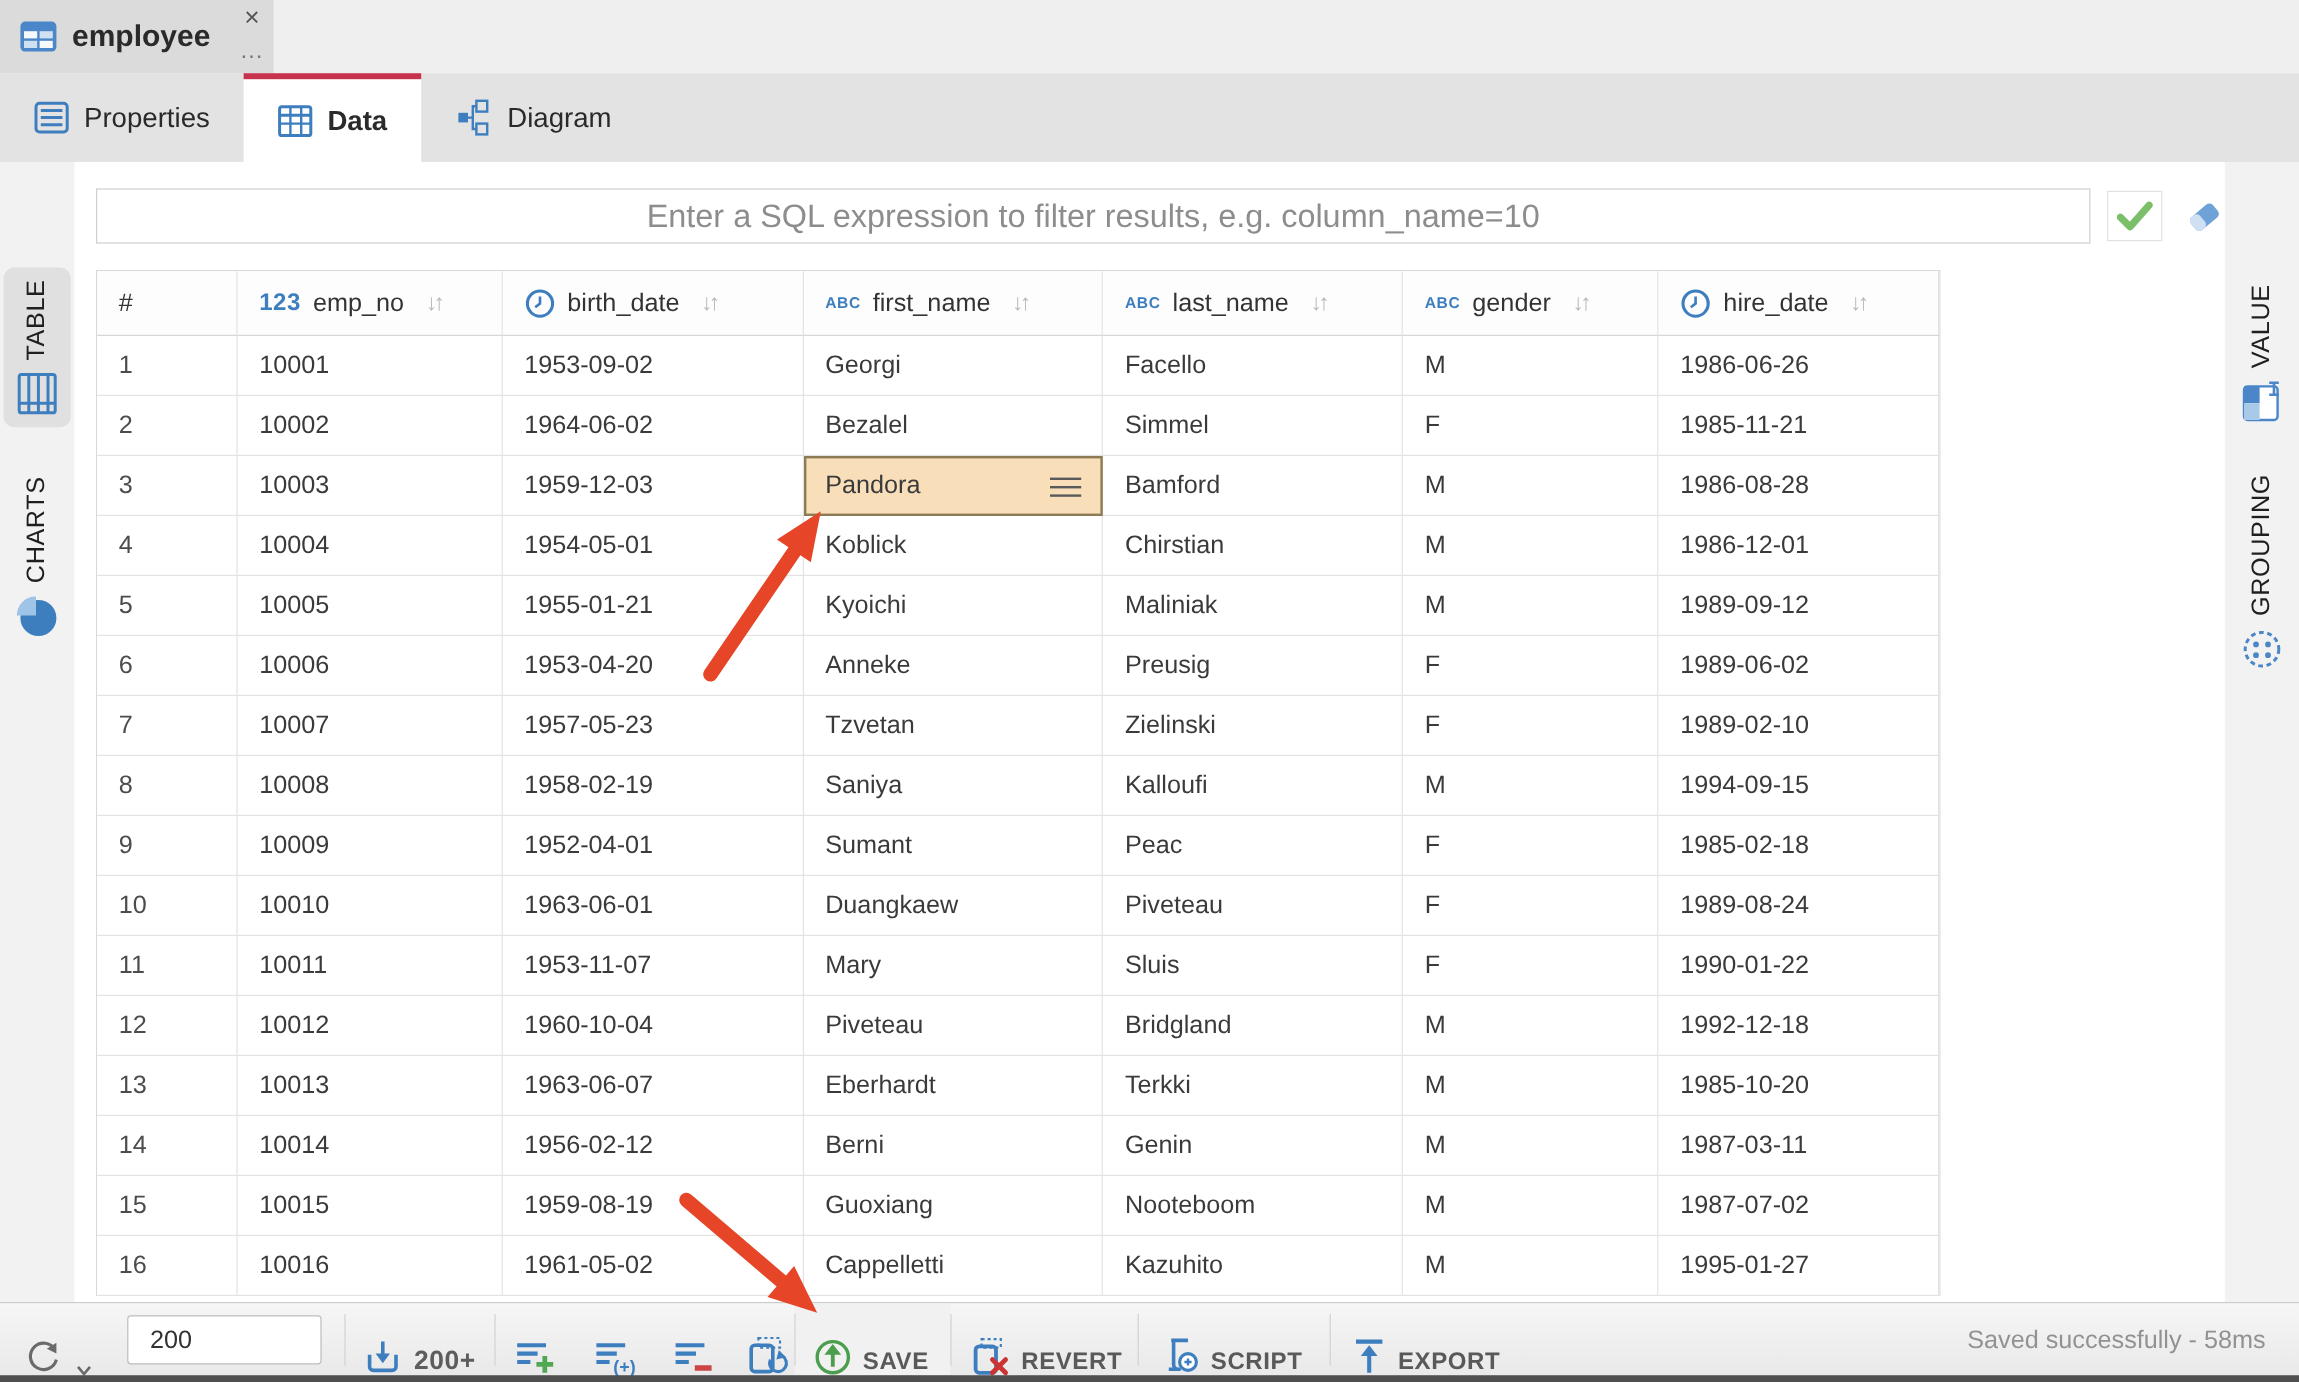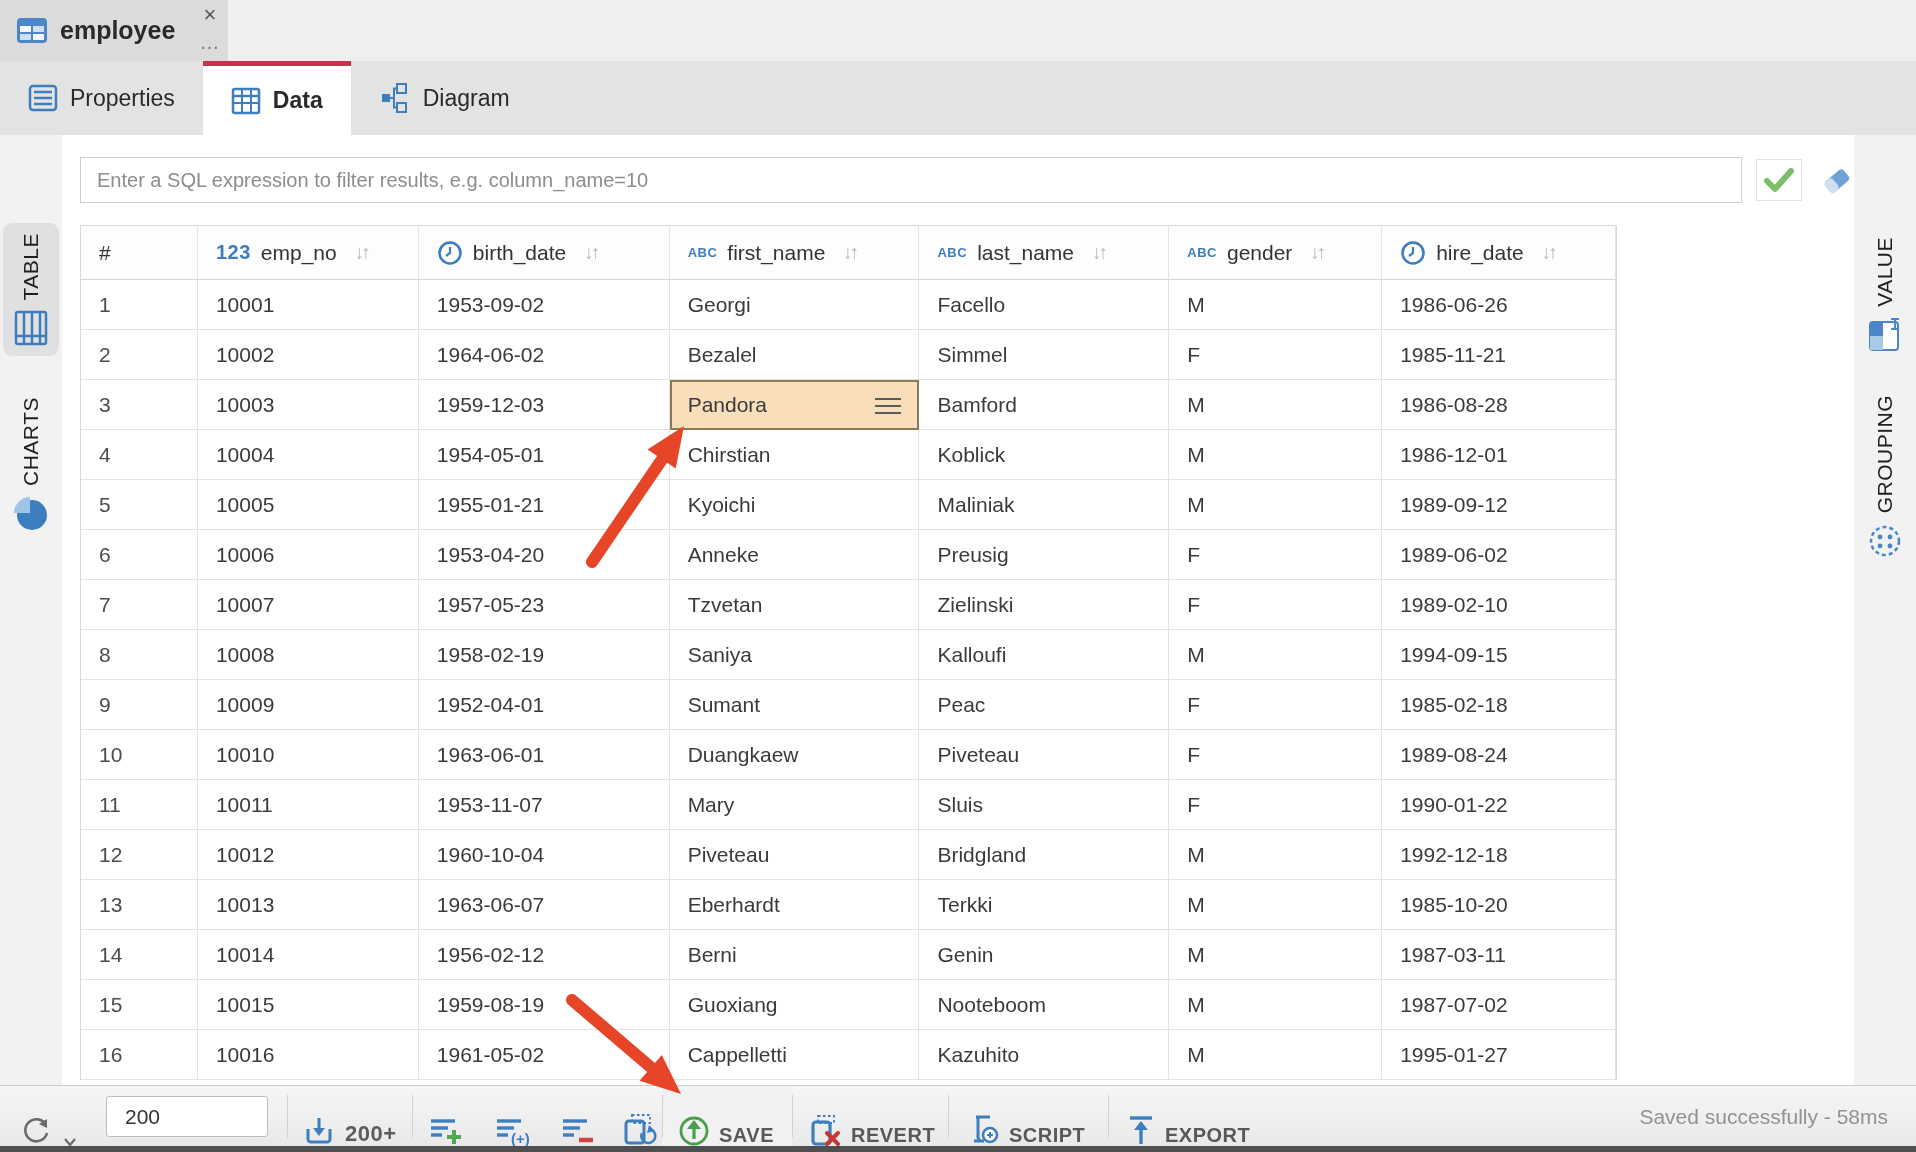--- a/index.html
+++ b/index.html
@@ -15,21 +15,21 @@
 
   
   .tabbar { position:absolute; left:0; top:61px; width:1916px; height:74px; background:#e3e3e3; display:flex; }
   .tb-tab { display:flex; align-items:center; gap:12px; padding:0 28px; font-size:23px; color:#2a2a2a; height:74px; }
   .tb-tab.active { background:#ffffff; border-top:5px solid #c7334d; font-weight:bold; padding-top:0; }
 
   
   .main { position:absolute; left:0; top:135px; width:1916px; height:950px; background:#ffffff; }
 
   
-  .filter-input { position:absolute; left:80px; top:22px; width:1662px; height:46px; border:1px solid #cfcfcf; background:#fff; font-size:20px; color:#333; padding:0 16px; font-family:"Liberation Sans", sans-serif; outline:none; }
+  .filter-input { position:absolute; left:80px; top:22px; width:1662px; height:46px; border:1px solid #cfcfcf; background:#fff; font-size:27px; color:#333; padding:0 16px; font-family:"Liberation Sans", sans-serif; outline:none;text-align:center; }
   .filter-input::placeholder { color:#8d8d8d; }
   .filter-apply { position:absolute; left:1756px; top:24px; width:46px; height:42px; background:#fff; border:1px solid #e2e2e2; display:flex; align-items:center; justify-content:center; cursor:pointer; }
   .filter-clear { position:absolute; left:1816px; top:26px; width:42px; height:40px; display:flex; align-items:center; justify-content:center; cursor:pointer; }
 
   
   .side { position:absolute; top:0; width:62px; height:950px; background:#f2f2f2; }
   .side.left { left:0; } .side.right { left:1854px; }
   .vitem { position:absolute; left:3px; width:56px; display:flex; flex-direction:column; align-items:center; gap:10px; padding:10px 0; cursor:pointer; }
   .vitem.selected { background:#e0e0e0; border-radius:9px; }
   .vlabel { writing-mode:vertical-rl; transform:rotate(180deg); font-size:21px; color:#1f1f1f; letter-spacing:0.5px; }
@@ -261,22 +261,22 @@
         <div class="gcell" style="width: 251px;">1959-12-03</div>
         <div class="gcell sel" style="width: 250px;">Pandora<span class="burger"></span></div>
         <div class="gcell" style="width: 250px;">Bamford</div>
         <div class="gcell" style="width: 213px;">M</div>
         <div class="gcell" style="width: 234px;">1986-08-28</div>
       </div>
       <div class="grow">
         <div class="gcell rownum" style="width: 117px;">4</div>
         <div class="gcell" style="width: 221px;">10004</div>
         <div class="gcell" style="width: 251px;">1954-05-01</div>
+        <div class="gcell" style="width: 250px;">Koblick</div>
         <div class="gcell" style="width: 250px;">Chirstian</div>
-        <div class="gcell" style="width: 250px;">Koblick</div>
         <div class="gcell" style="width: 213px;">M</div>
         <div class="gcell" style="width: 234px;">1986-12-01</div>
       </div>
       <div class="grow">
         <div class="gcell rownum" style="width: 117px;">5</div>
         <div class="gcell" style="width: 221px;">10005</div>
         <div class="gcell" style="width: 251px;">1955-01-21</div>
         <div class="gcell" style="width: 250px;">Kyoichi</div>
         <div class="gcell" style="width: 250px;">Maliniak</div>
         <div class="gcell" style="width: 213px;">M</div>

